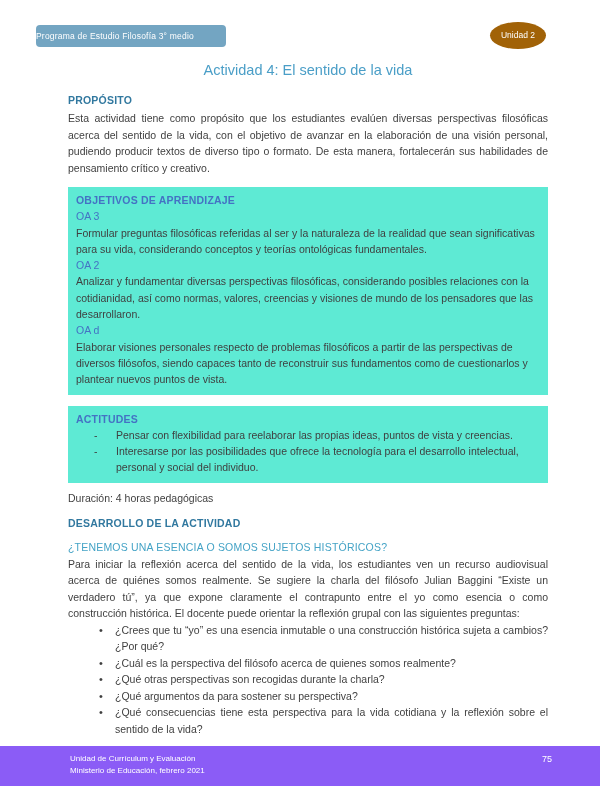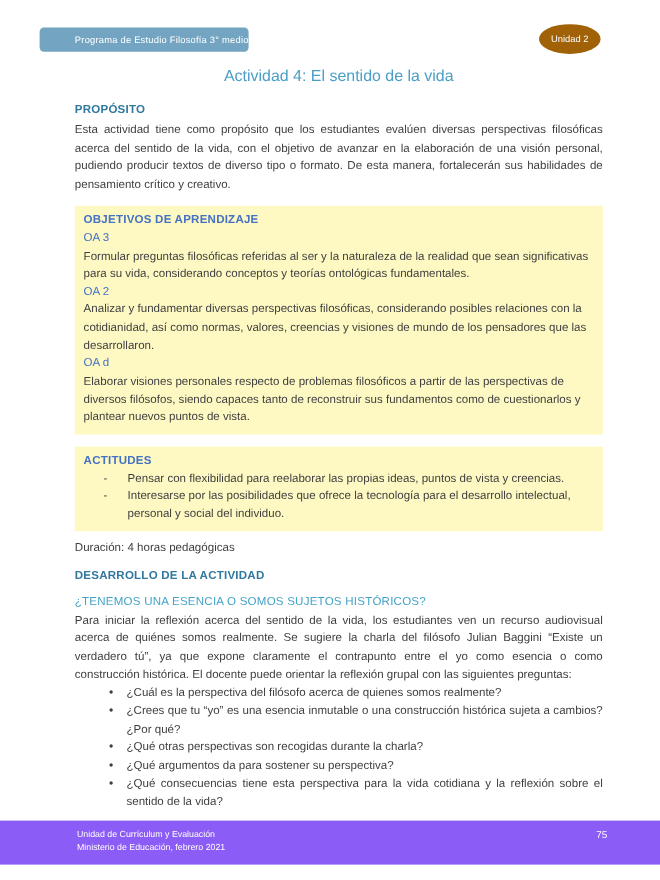--- a/index.html
+++ b/index.html
@@ -7,21 +7,21 @@
     width:600px;height:800px;position:relative;overflow:hidden;
     background:#ffffff;
     font-family:"Liberation Sans","DejaVu Sans",sans-serif;
     color:#3f3f3f;
     -webkit-font-smoothing:antialiased;
   }
   
   .badge-left{
     position:absolute;left:36px;top:25px;width:190px;height:22px;
     background:#73a5c2;border-radius:4px;
-    color:#ffffff;font-size:8.5px;line-height:22px;text-align:right;
+    color:#ffffff;font-size:8.5px;line-height:22px;text-align:left;
     letter-spacing:.2px;
   }
   .badge-right{
     position:absolute;left:490px;top:22px;width:56px;height:27px;
     background:#a16207;border-radius:50%;
     color:#ffffff;font-size:8.5px;line-height:27px;text-align:center;
   }
   
   .content{
     position:absolute;left:68px;top:62px;width:480px;
@@ -36,21 +36,21 @@
   }
   .sub-heading{
     color:#44a3c6;font-size:10.5px;font-weight:400;
     margin:12px 0 3px 0;letter-spacing:.2px;
   }
   p.body-text{
     font-size:10.5px;line-height:16.5px;text-align:justify;margin:0;
   }
   
   .blue-box{
-    background:#fef9c3;
+    background:#5eead4;
     margin-top:11px;
     padding:5px 8px 7px 8px;
     font-size:10.5px;line-height:16.3px;
   }
   .box-heading{
     color:#4472c4;font-weight:700;font-size:10.5px;letter-spacing:.2px;
   }
   .oa-label{color:#4472c4;font-weight:400;}
   .oa-text{margin:0;}
   .act-item{display:flex;margin-left:18px;}
@@ -125,22 +125,22 @@
 
   <div class="duracion">Duración: 4 horas pedagógicas</div>
 
   <div class="gap"></div>
 
   <div class="sec-heading">DESARROLLO DE LA ACTIVIDAD</div>
   <div class="sub-heading">¿TENEMOS UNA ESENCIA O SOMOS SUJETOS HISTÓRICOS?</div>
   <p class="body-text">Para iniciar la reflexión acerca del sentido de la vida, los estudiantes ven un recurso audiovisual acerca de quiénes somos realmente. Se sugiere la charla del filósofo Julian Baggini “Existe un verdadero tú”, ya que expone claramente el contrapunto entre el yo como esencia o como construcción histórica. El docente puede orientar la reflexión grupal con las siguientes preguntas:</p>
 
   <ul class="q-list">
+    <li>¿Crees que tu “yo” es una esencia inmutable o una construcción histórica sujeta a cambios? ¿Por qué?</li>
     <li>¿Cuál es la perspectiva del filósofo acerca de quienes somos realmente?</li>
-    <li>¿Crees que tu “yo” es una esencia inmutable o una construcción histórica sujeta a cambios? ¿Por qué?</li>
     <li>¿Qué otras perspectivas son recogidas durante la charla?</li>
     <li>¿Qué argumentos da para sostener su perspectiva?</li>
     <li>¿Qué consecuencias tiene esta perspectiva para la vida cotidiana y la reflexión sobre el sentido de la vida?</li>
   </ul>
 
 </div>
 
 <div class="footer-bar">
   <div class="footer-lines">
     <div>Unidad de Currículum y Evaluación</div>

